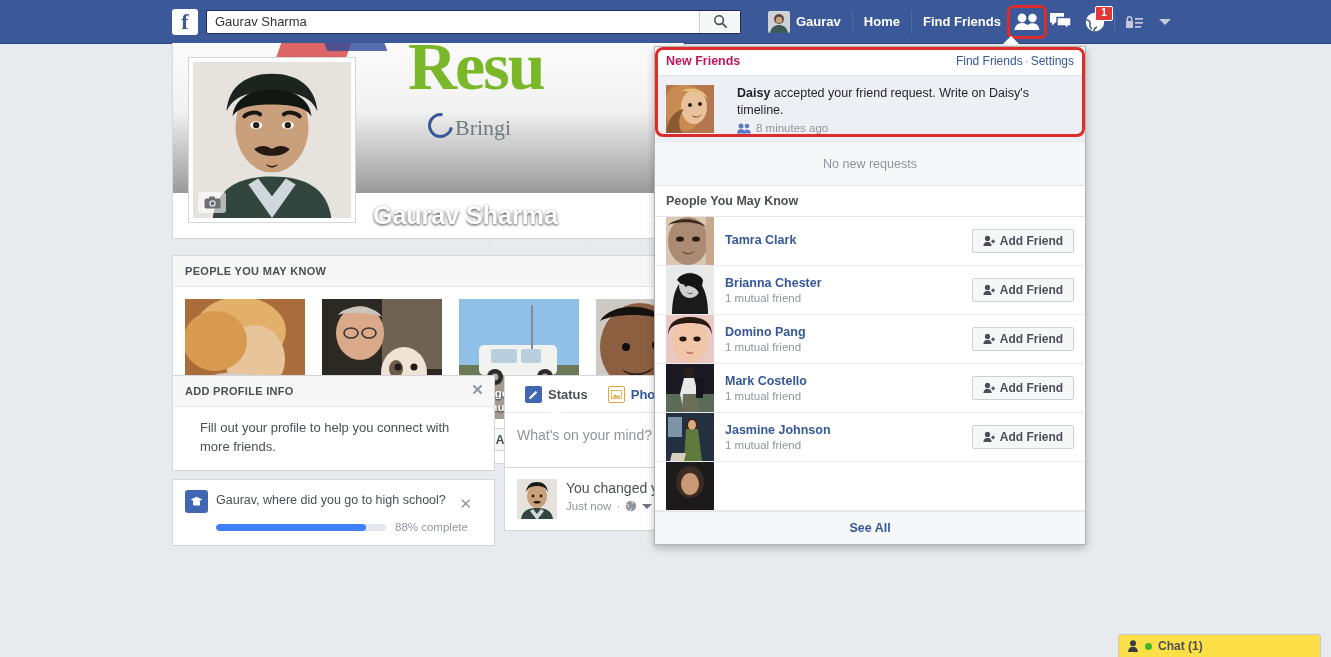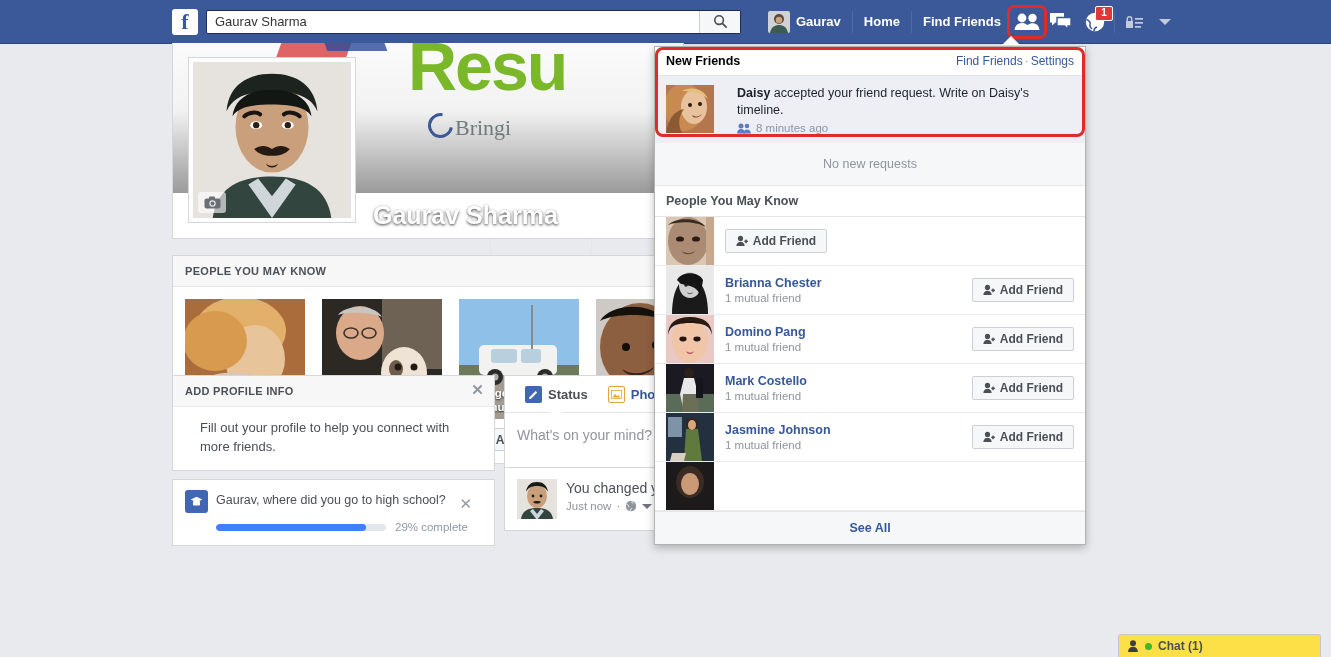--- a/index.html
+++ b/index.html
@@ -67,21 +67,21 @@
   .profile-card{
     position:absolute;left:0;top:0;width:512px;height:196px;background:#fff;
     border:1px solid #d3d6db;border-top:0;box-sizing:border-box;overflow:hidden;
   }
   .cover{
     position:absolute;left:0;top:0;width:512px;height:150px;
     background:linear-gradient(180deg,#fbfbfb 0%,#f2f2f2 45%,#bdbdbd 78%,#9a9a9a 100%);
     overflow:hidden;
   }
   .cover-logo{
-    position:absolute;left:235px;top:-16px;font-family:Liberation Sans, sans-serif;
+    position:absolute;left:235px;top:-16px;font-family:Liberation Serif, serif;
     font-size:68px;font-weight:bold;color:#7ab829;letter-spacing:-2px;white-space:nowrap;text-align:right;
   }
   .cover-tag{
     position:absolute;left:282px;top:72px;font-family:"Liberation Serif",serif;
     font-size:22px;color:#6f7b7b;white-space:nowrap;
   }
   .cover-swirl{
     position:absolute;left:255px;top:70px;width:19px;height:19px;
     border:3px solid #3b5998;border-radius:50%;border-right-color:transparent;
     transform:rotate(-35deg);
@@ -220,21 +220,21 @@
   
   .dropdown{
     position:absolute;left:654px;top:46px;width:432px;background:#fff;
     border:1px solid #b3b3b3;box-shadow:0 3px 8px rgba(0,0,0,.25);
     box-sizing:border-box;
   }
   .dd-head{
     display:flex;align-items:center;justify-content:space-between;
     padding:7px 11px;border-bottom:1px solid #e5e5e5;
   }
-  .dd-title{font-size:12.5px;font-weight:bold;color:#000000;}
+  .dd-title{font-size:12.5px;font-weight:bold;color:#be185d;}
   .dd-links{font-size:12px;color:#365899;}
   .dd-links a{color:#365899;text-decoration:none;cursor:pointer;}
   .dd-links .dot{color:#9197a3;padding:0 2px;}
   .dd-notif{
     display:flex;gap:23px;padding:9px 11px;background:#edeff4;align-items:flex-start;
     cursor:pointer;
   }
   .dd-notif-av{width:48px;height:48px;flex:0 0 auto;overflow:hidden;background:#c8a487;}
   .dd-notif-txt{font-size:12.5px;color:#1d2129;line-height:17px;}
   .dd-notif-meta{display:flex;align-items:center;gap:5px;margin-top:3px;font-size:11.5px;color:#90949c;}
@@ -551,21 +551,21 @@
           <rect x="3" y="5" width="7" height="4.6" rx="1" fill="#fff"></rect>
         </svg>
       </div>
       <div class="q-text">Gaurav, where did you go to high school?</div>
       <span class="x-close">✕</span>
     </div>
     <div class="prog-row">
       <div class="prog-track">
         <div class="prog-fill" id="progfill" style="width: 88%;"></div>
       </div>
-      <span class="prog-label">29% complete</span>
+      <span class="prog-label">88% complete</span>
     </div>
   </div>
 
   <div class="composer">
     <div class="comp-tabs">
       <div class="comp-tab active">
         <span class="ic-square ic-status">
           <svg width="11" height="11" viewBox="0 0 11 11">
             <path d="M1.4 8.2L7.6 2l1.6 1.6L3 9.8 1 10z" fill="#fff"></path>
           </svg>
@@ -667,20 +667,24 @@
         <svg width="48" height="48" viewBox="0 0 48 48" preserveAspectRatio="xMidYMid slice">
           <rect width="48" height="48" fill="#d9c7b4"></rect>
           <ellipse cx="22" cy="24" rx="20" ry="24" fill="#ab8b74"></ellipse>
           <path d="M2 8c8-8 30-8 38 2-10-6-28-6-38-2z" fill="#3a2a20"></path>
           <ellipse cx="14" cy="22" rx="4" ry="2.6" fill="#2a1d14"></ellipse>
           <ellipse cx="30" cy="22" rx="4" ry="2.6" fill="#2a1d14"></ellipse>
           <path d="M16 34c4 3 10 3 14-1-3 5-12 6-14 1z" fill="#6e3b34"></path>
           <path d="M40 0h8v48h-8z" fill="#c7a88c"></path>
         </svg>
       </div>
+      <div class="dd-info">
+        <div class="dd-name">Tamra Clark</div>
+        <div class="dd-mut"></div>
+      </div>
       <div class="dd-btn">
         <svg width="12" height="12" viewBox="0 0 12 12">
           <circle cx="4.5" cy="3.4" r="2.6" fill="#4b4f56"></circle>
           <path d="M0.3 11c.4-3 2-4.3 4.2-4.3S8.3 8 8.7 11z" fill="#4b4f56"></path>
           <rect x="8.3" y="5.6" width="3.6" height="1.5" fill="#4b4f56"></rect>
           <rect x="9.3" y="4.6" width="1.5" height="3.6" fill="#4b4f56"></rect>
         </svg>
         <span>Add Friend</span>
       </div>
     </div>

